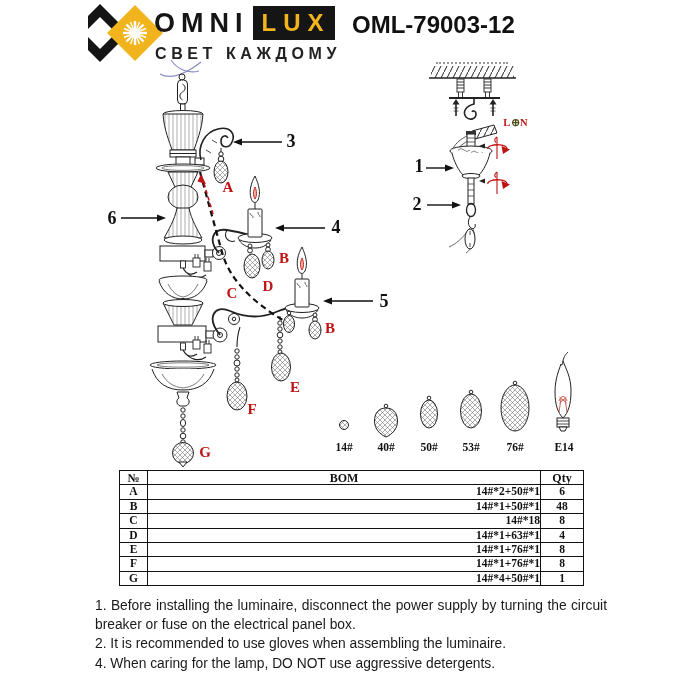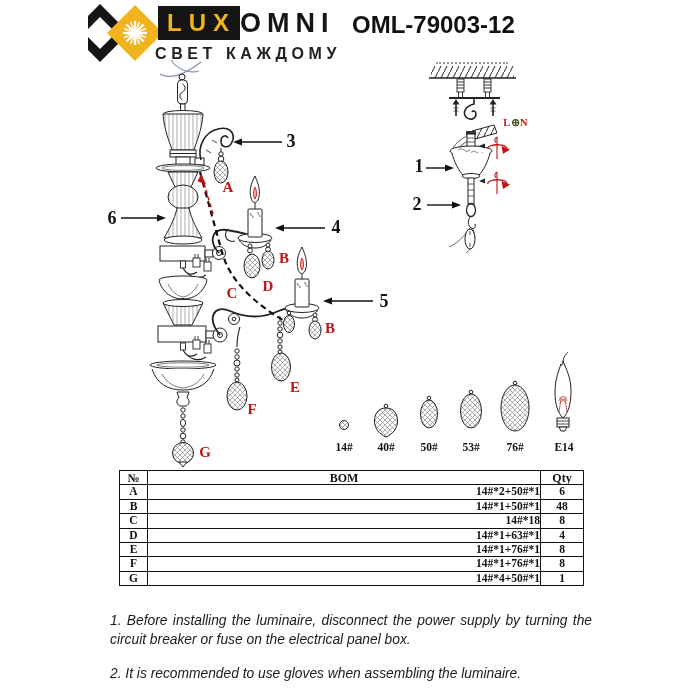--- a/index.html
+++ b/index.html
@@ -37,21 +37,21 @@
   #bom td,#bom th{border:1.6px solid #111;font-weight:bold;font-size:11.5px;color:#111;
     padding:0;height:13.4px;line-height:1;}
   #bom col.c-num{width:28px;} #bom col.c-bom{width:393px;} #bom col.c-qty{width:43px;}
   #bom th{text-align:center;font-size:12px;}
   #bom td.num,#bom td.qty{text-align:center;}
   #bom td.bom{text-align:right;padding-left:60px;}
 
   
   #instructions{left:95px;top:596px;width:512px;color:#1a1a1a;font-size:13.8px;
     line-height:19.2px;}
-  #instructions p{margin:15px;text-align:justify;font-style:italic;}
+  #instructions p{margin:0;text-align:justify;}
   #instructions p.no-j{text-align:left;}
 </style>
 </head>
 <body>
 
 <div id="page">
 
   <svg class="abs" style="left:0;top:0" width="700" height="700" viewBox="0 0 700 700">
     <defs>
       <pattern id="flute" width="4" height="6" patternUnits="userSpaceOnUse">
@@ -316,22 +316,22 @@
         <line x1="-8.5" y1="-8.5" x2="8.5" y2="8.5"></line>
           <line x1="-8.5" y1="8.5" x2="8.5" y2="-8.5"></line>
         <line x1="-11" y1="-4.5" x2="11" y2="4.5" stroke-width="1.4"></line>
           <line x1="-11" y1="4.5" x2="11" y2="-4.5" stroke-width="1.4"></line>
         <line x1="-4.5" y1="-11" x2="4.5" y2="11" stroke-width="1.4"></line>
           <line x1="4.5" y1="-11" x2="-4.5" y2="11" stroke-width="1.4"></line>
         <circle cx="0" cy="0" r="3.4" fill="#fff" stroke="none"></circle>
       </g>
     </svg>
     <div id="brand-line">
+      <span id="brand-primary">OMNI</span>
       <span id="brand-accent">LUX</span>
-      <span id="brand-primary">OMNI</span>
     </div>
     <div id="brand-tagline">СВЕТ КАЖДОМУ</div>
   </div>
   <div id="model-number" class="abs">OML-79003-12</div>
   <div id="model-underline" class="abs"></div>
 
   <div class="abs callout-num" style="left:419px;top:166px">1</div>
   <div class="abs callout-num" style="left:417px;top:204px">2</div>
   <div class="abs callout-num" style="left:291px;top:141px">3</div>
   <div class="abs callout-num" style="left:336px;top:227px">4</div>

